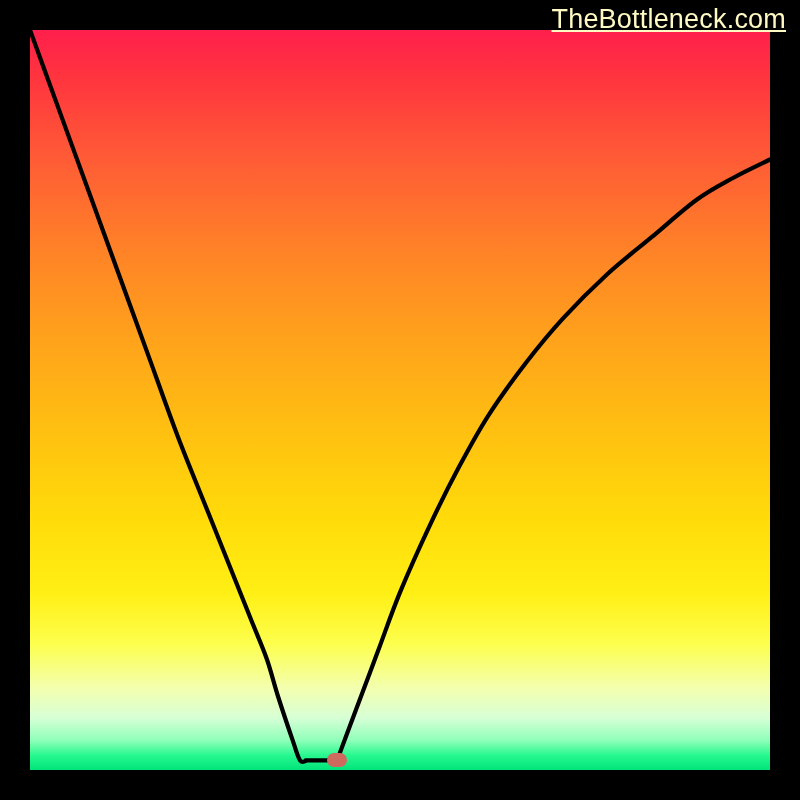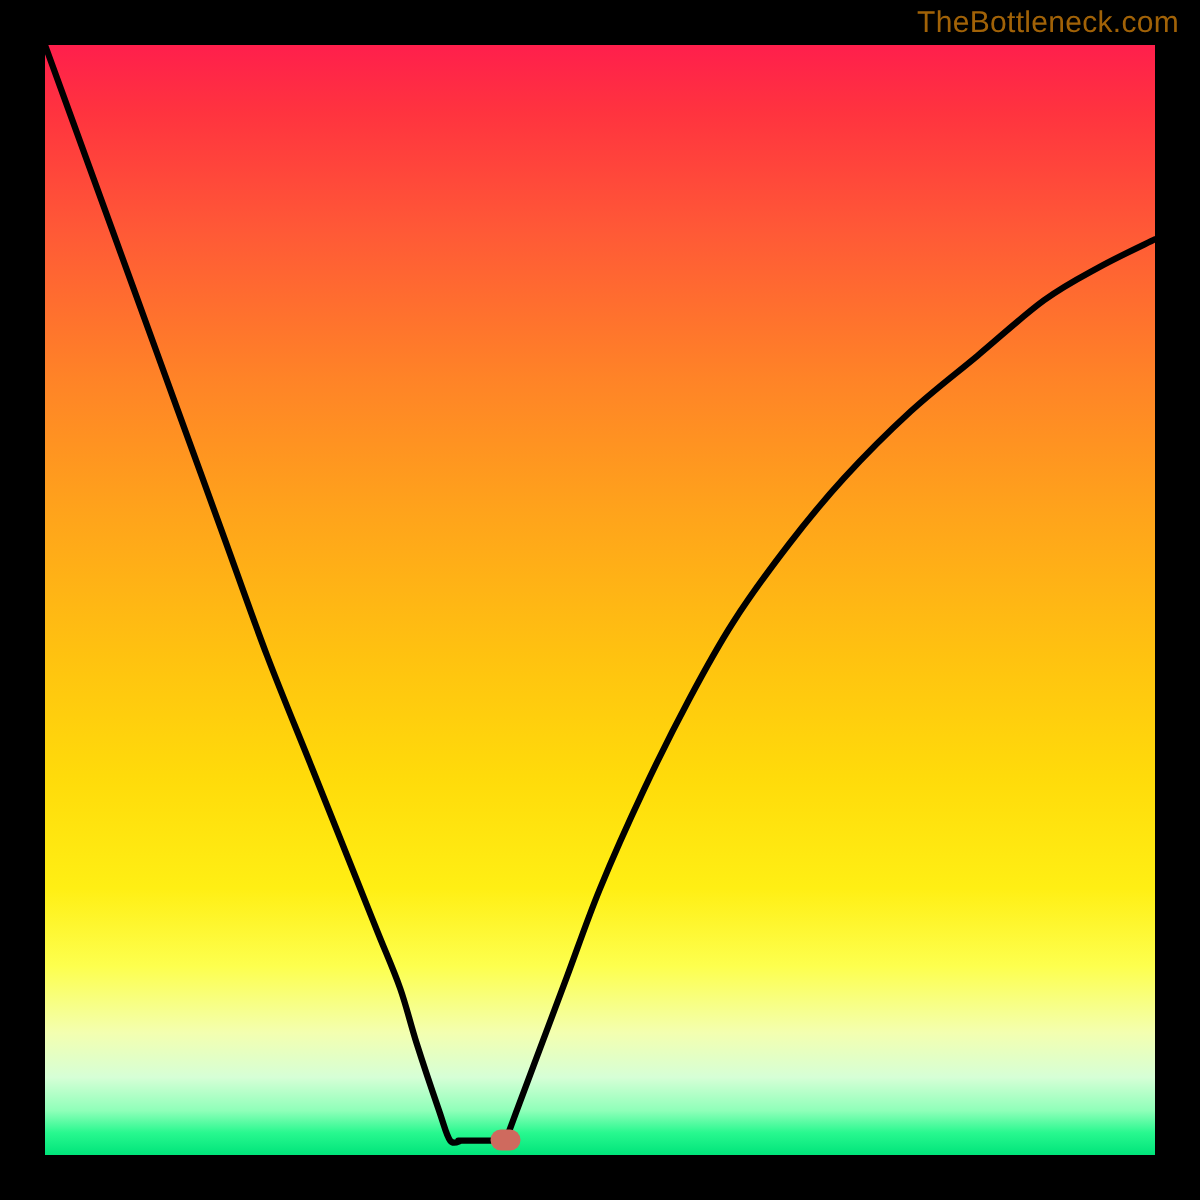--- a/index.html
+++ b/index.html
@@ -39,25 +39,26 @@
       #d6ffd6 93%,
       #8fffb9 96%,
       #28f88f 98%,
       #00e47a 100%
     );
   }
   .watermark {
     position: absolute;
     top: 4px;
     right: 14px;
-    color: #a16207;
-    font-size: 20px;
+    color: #fef9c3;
+    font-size: 27px;
     font-weight: 500;
     letter-spacing: 0.2px;
     z-index: 10;
+    text-decoration: underline;
   }
   svg.curve {
     position: absolute;
     left: 0;
     top: 0;
     width: 740px;
     height: 740px;
     overflow: visible;
   }
   .marker {

